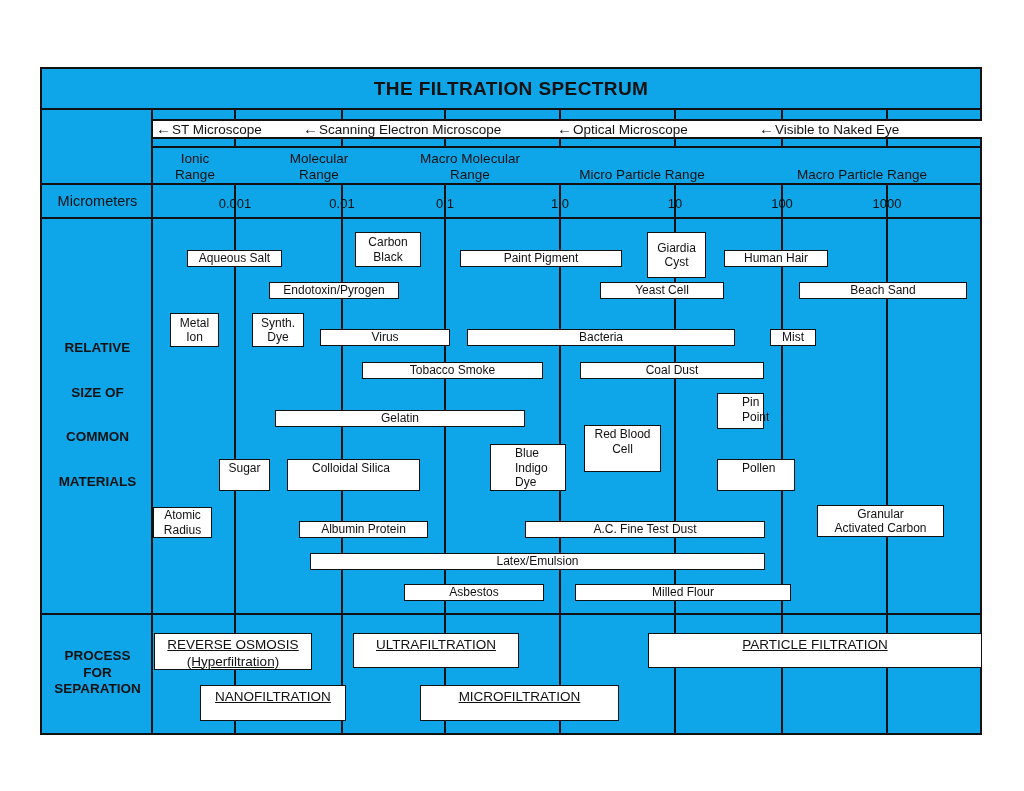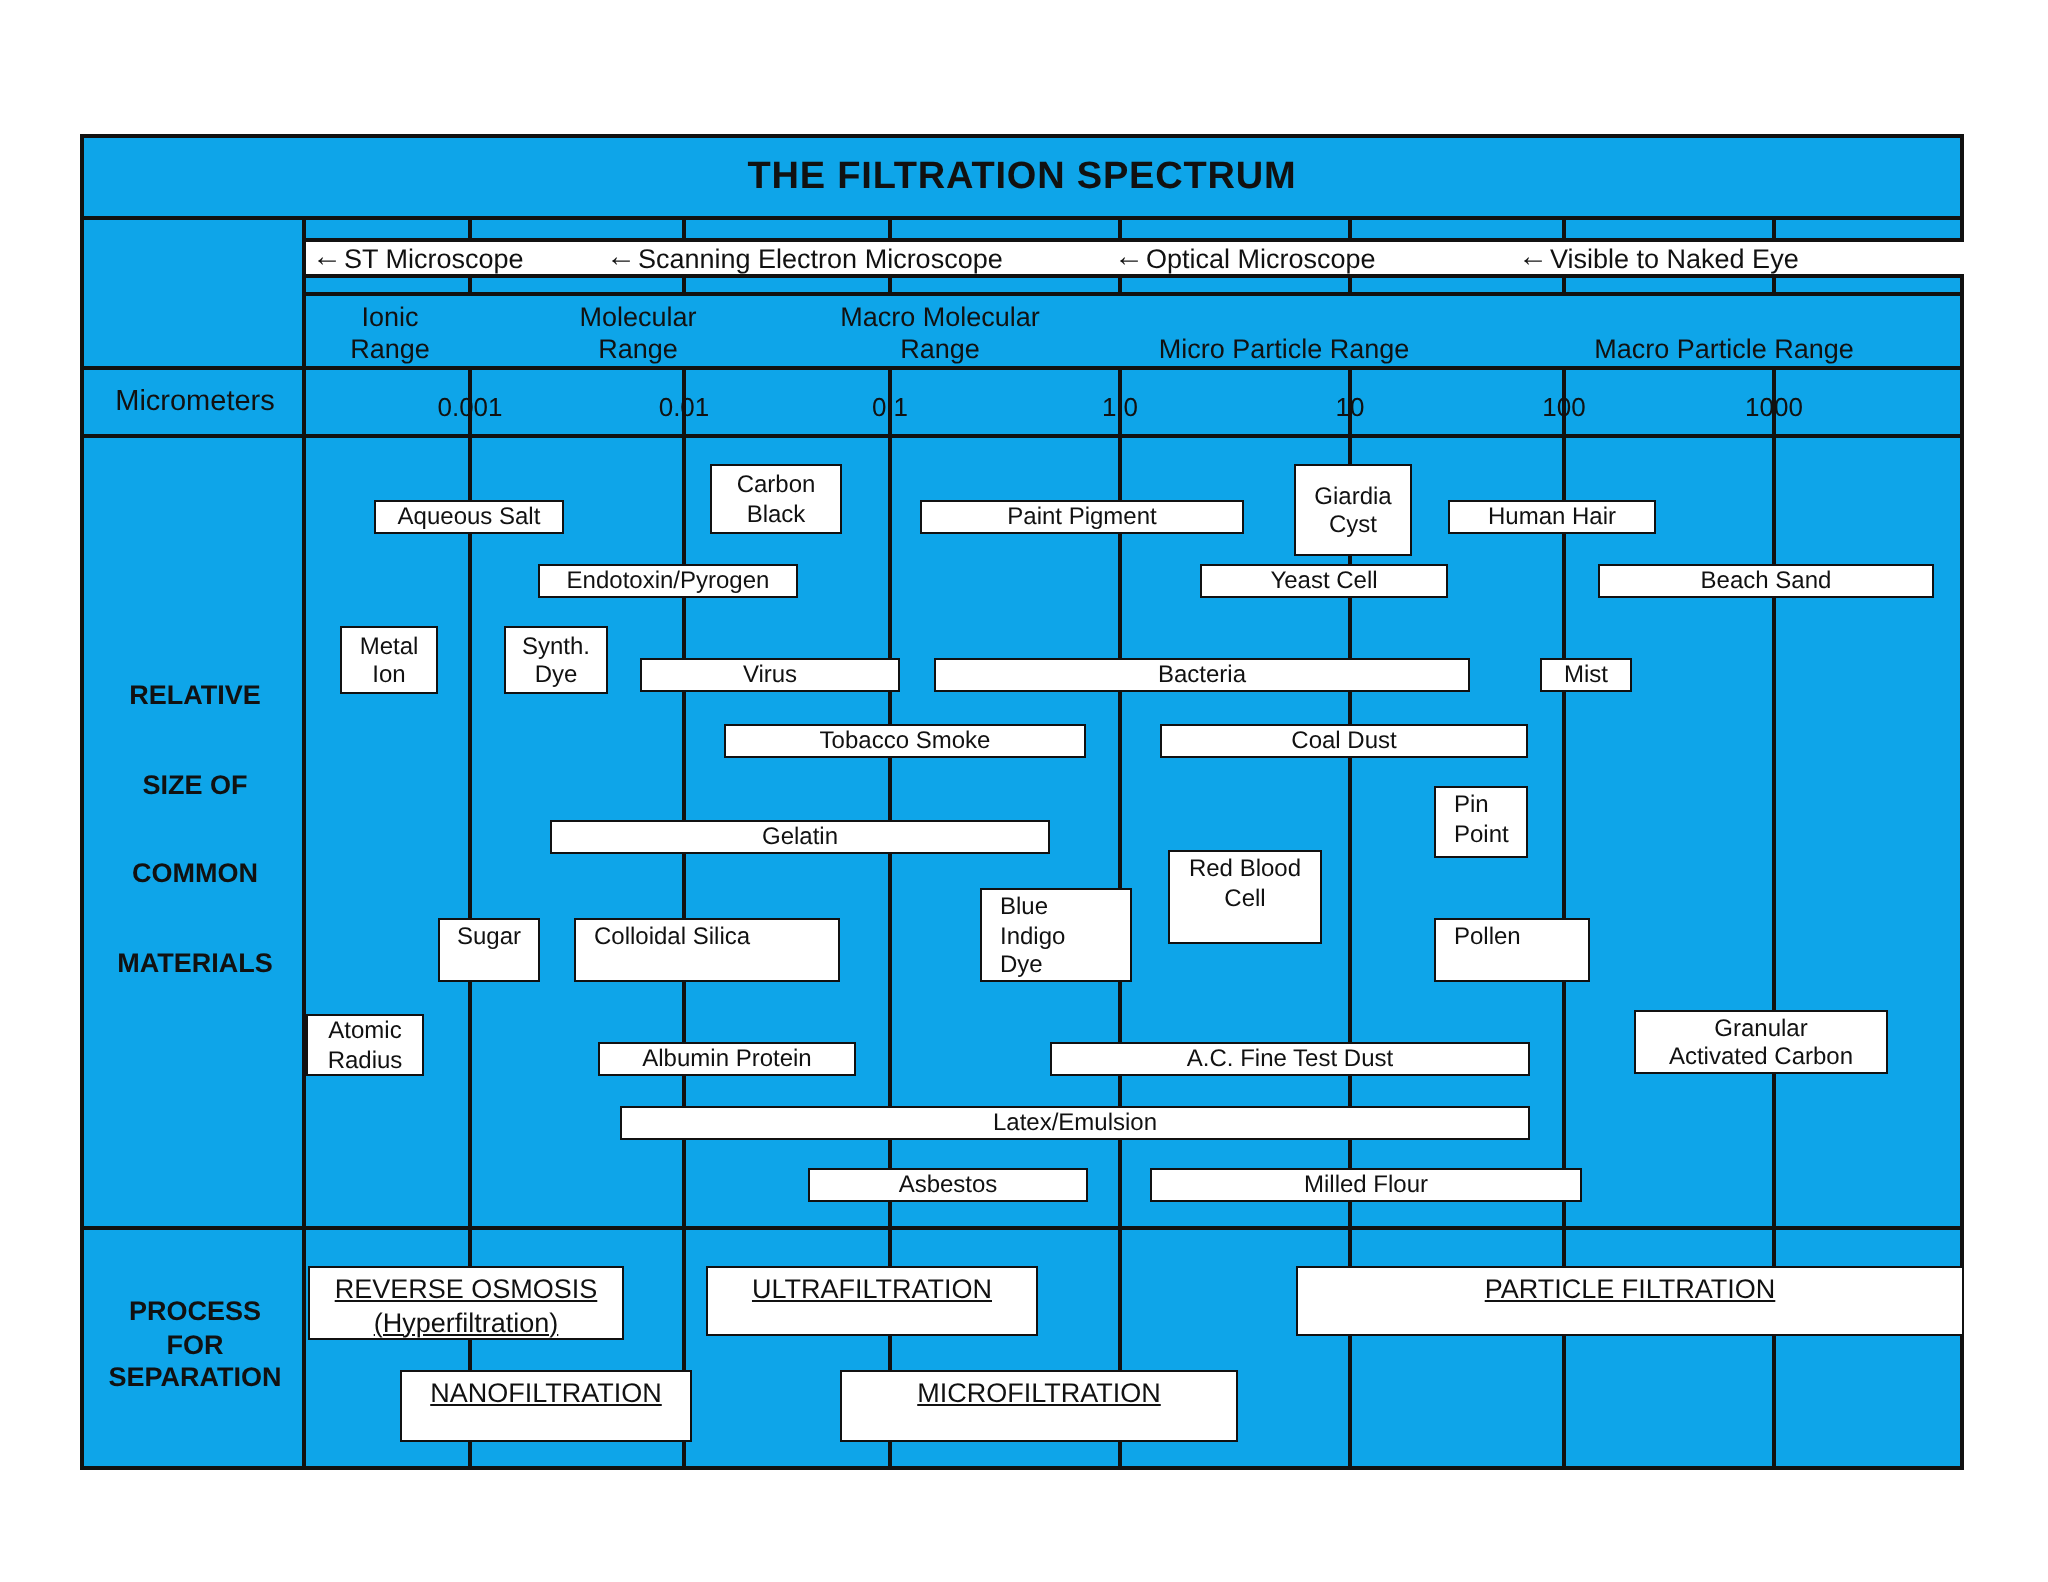--- a/index.html
+++ b/index.html
@@ -26,21 +26,21 @@
                z-index:2;}
   .scale-num{position:absolute;top:120px;height:28px;display:flex;align-items:center;
              font-size:13px;transform:translateX(-50%);z-index:2;}
   .side-label{position:absolute;left:0;width:111px;display:flex;flex-direction:column;
               align-items:center;justify-content:center;font-weight:bold;font-size:13.5px;
               line-height:16.5px;text-align:center;z-index:2;}
   .mat-box{position:absolute;border:1.6px solid #111;background:#fff;box-sizing:border-box;
            display:flex;flex-direction:column;align-items:center;justify-content:center;
            text-align:center;font-size:12px;line-height:14.5px;z-index:2;white-space:nowrap;}
   .mat-box.va-top{justify-content:flex-start;padding-top:1px;}
-  .mat-box.ta-left{align-items:flex-start;padding-left:9px;text-align:left;}
+  .mat-box.ta-left{align-items:flex-start;padding-left:24px;text-align:left;}
   .proc-box{position:absolute;border:1.6px solid #111;background:#fff;box-sizing:border-box;
             display:flex;flex-direction:column;align-items:center;justify-content:flex-start;
             padding-top:3px;text-align:center;font-size:13.5px;line-height:16.5px;z-index:2;
             white-space:nowrap;text-decoration:underline;}
 </style>
 </head>
 <body>
 
 <div id="stage">
   <div id="figure">

